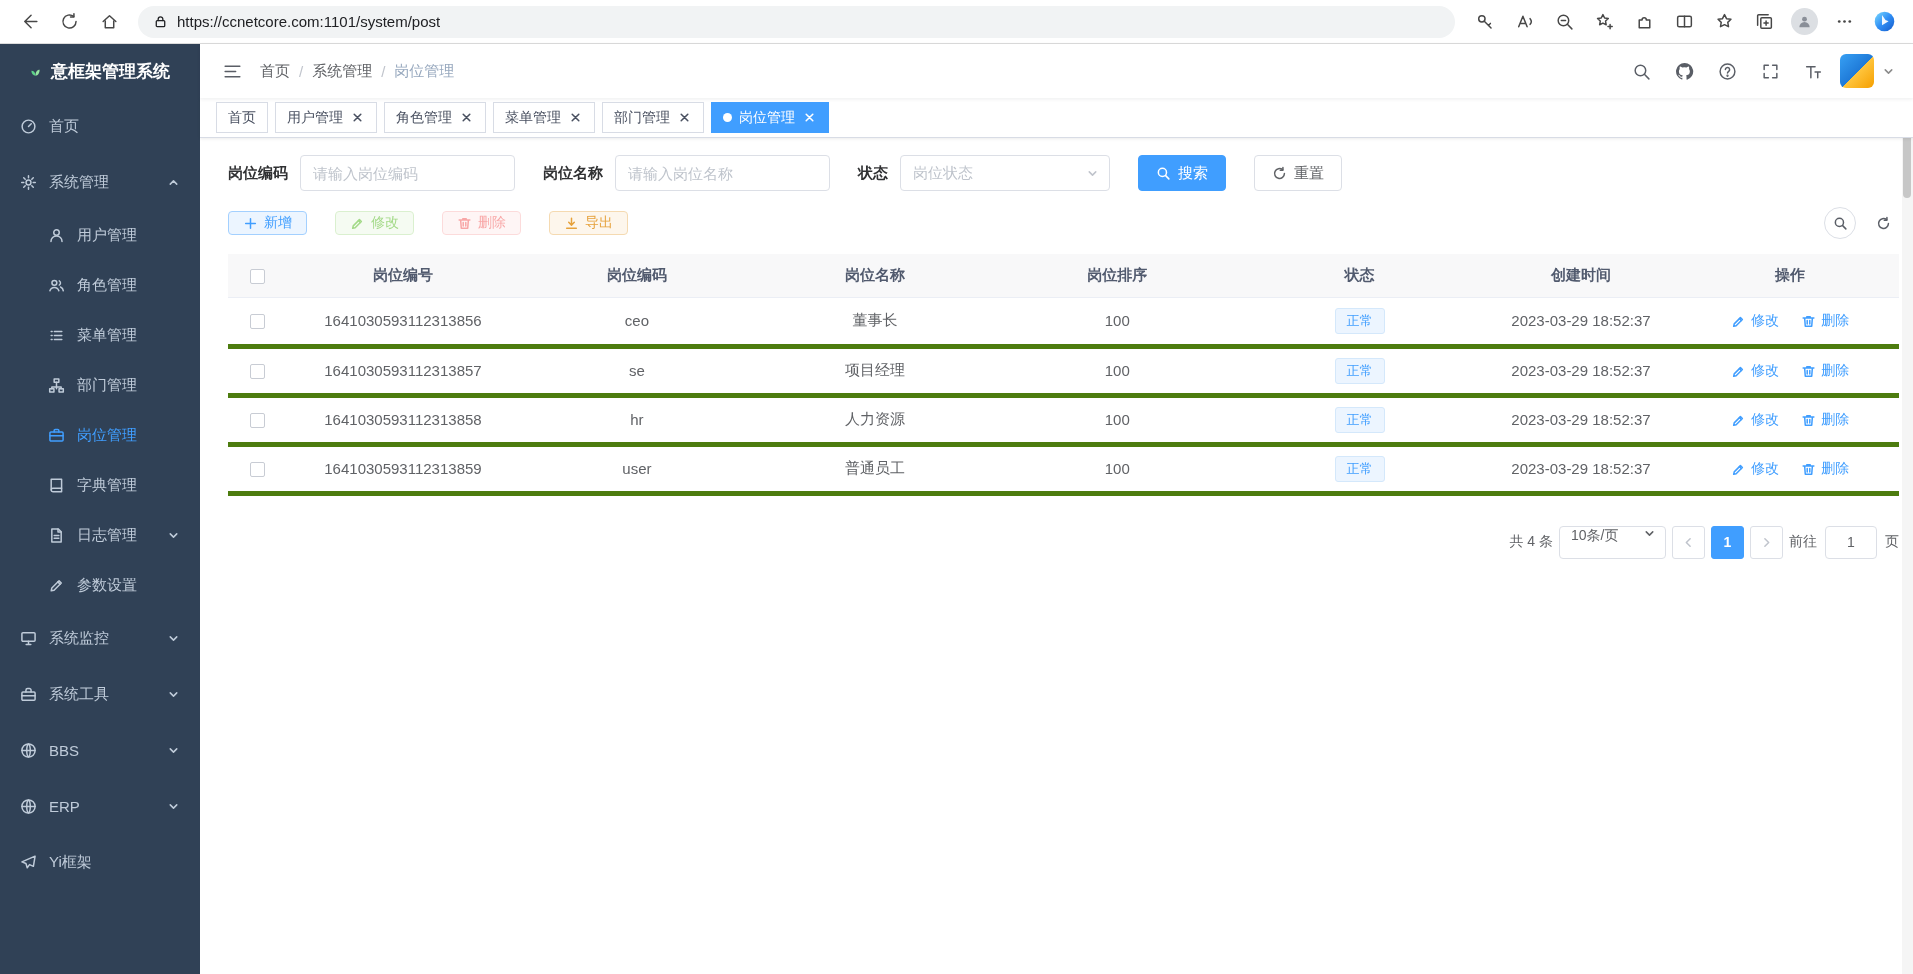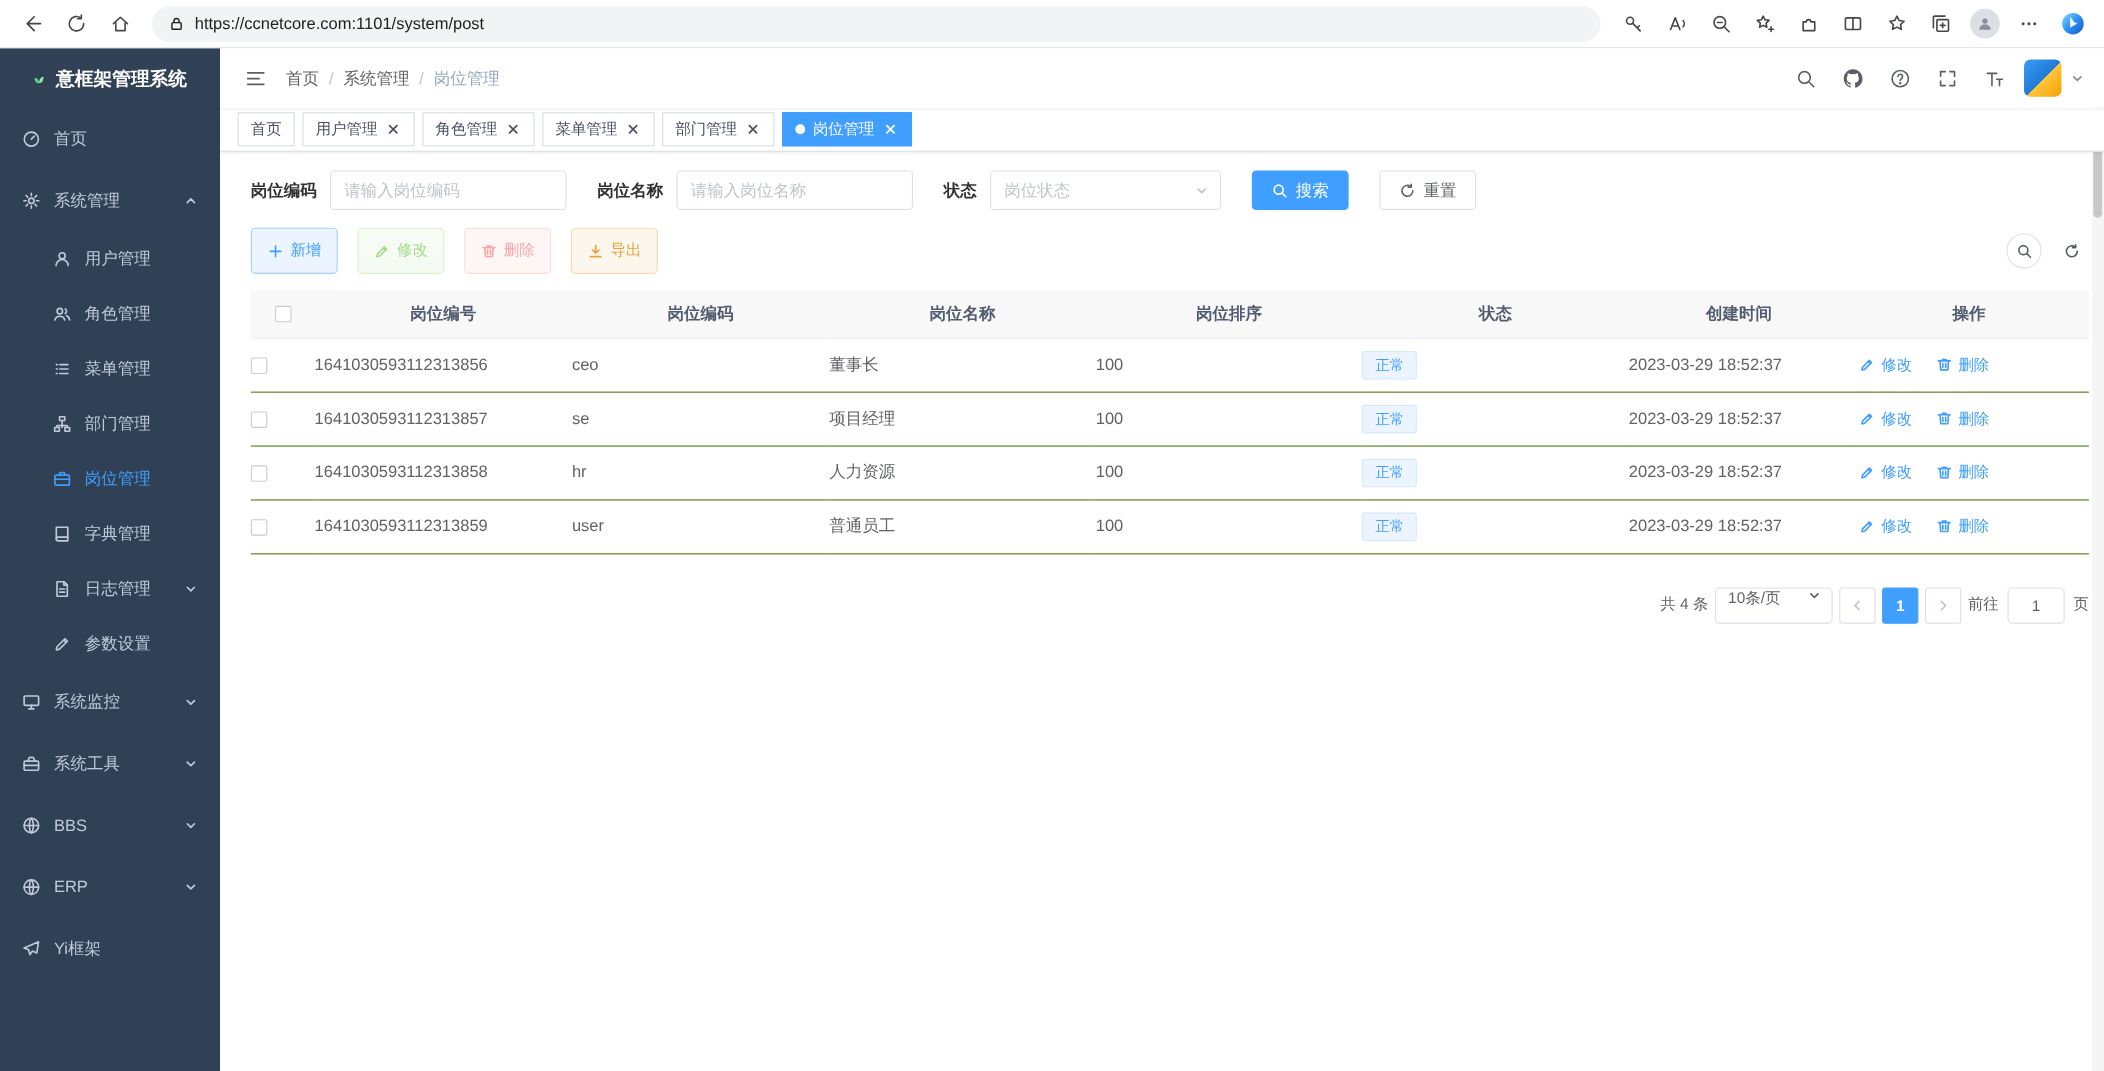--- a/index.html
+++ b/index.html
@@ -59,32 +59,32 @@
   .fi label{font-weight:700;color:#303133;font-size:15px;margin-right:12px;white-space:nowrap}
   .tin{width:215px;height:36px;border:1px solid #dcdfe6;border-radius:4px;padding:0 12px;font-size:15px;color:#606266;outline:none;background:#fff;font-family:inherit}
   .tin::placeholder{color:#bfc4cc}
   .sel{width:210px;height:36px;border:1px solid #dcdfe6;border-radius:4px;padding:0 10px 0 12px;display:flex;align-items:center;justify-content:space-between;color:#bfc4cc;font-size:15px;background:#fff;cursor:pointer}
   .sel .cv{color:#c0c4cc}
   .btn{height:36px;display:inline-flex;align-items:center;gap:7px;padding:0 17px;border-radius:4px;border:1px solid #dcdfe6;background:#fff;color:#606266;font-size:15px;cursor:pointer;font-family:inherit;white-space:nowrap}
   .btn.primary{background:#409eff;border-color:#409eff;color:#fff}
   .filter .btn + .btn{margin-left:28px}
 
   .toolbar{display:flex;align-items:center;margin-top:16px}
-  .tbtn{height:42px;display:inline-flex;align-items:center;gap:6px;padding:0 14px;border-radius:4px;font-size:14px;cursor:pointer;border:1px solid transparent;margin-right:18px;font-family:inherit;background:#fff}
+  .tbtn{height:24px;display:inline-flex;align-items:center;gap:6px;padding:0 14px;border-radius:4px;font-size:14px;cursor:pointer;border:1px solid transparent;margin-right:28px;font-family:inherit;background:#fff}
   .tbtn.blue{color:#409eff;background:#ecf5ff;border-color:#a3d0ff}
   .tbtn.green{color:#67c23a;background:#f0f9eb;border-color:#c2e7b0;opacity:.6;cursor:not-allowed}
   .tbtn.red{color:#f56c6c;background:#fef0f0;border-color:#fbc4c4;opacity:.6;cursor:not-allowed}
   .tbtn.orange{color:#e6a23c;background:#fdf6ec;border-color:#f5dab1}
   .tool-right{margin-left:auto;display:flex;align-items:center;gap:11px}
   .round-ic{width:32px;height:32px;border-radius:50%;display:flex;align-items:center;justify-content:center;color:#5a5e66;cursor:pointer}
   .round-ic.bordered{border:1px solid #dcdfe6}
 
   table.grid{width:100%;border-collapse:collapse;margin-top:15px;font-size:15px}
   .grid th{height:43px;background:#f8f8f9;color:#515a6e;font-weight:700;text-align:center;border-bottom:1px solid #ebeef5;font-size:15px}
-  .grid td{height:49px;text-align:left;border-bottom:1px solid #4d7c0f;color:#606266}
+  .grid td{height:49px;text-align:center;border-bottom:5px solid #4d7c0f;color:#606266}
   .cbx{display:inline-block;width:15px;height:15px;border:1px solid #c8ccd4;border-radius:2px;background:#fff;vertical-align:middle;cursor:pointer}
   .tag{display:inline-flex;align-items:center;height:26px;padding:0 11px;background:#ecf5ff;border:1px solid #d4e8fb;color:#409eff;font-size:13px;border-radius:3px}
   .op{display:inline-flex;align-items:center;gap:5px;color:#409eff;font-size:14px;cursor:pointer;margin:0 9px;vertical-align:middle}
 
   .pager{display:flex;align-items:center;justify-content:flex-end;margin-top:30px;color:#606266;font-size:14px;gap:6px}
   .psel{width:107px;height:33px;border:1px solid #dcdfe6;border-radius:4px;display:flex;align-items:flex-start;justify-content:space-between;padding:0 9px 0 11px;cursor:pointer;color:#606266;background:#fff}
   .pbtn{min-width:33px;height:33px;display:flex;align-items:center;justify-content:center;background:#fff;border:1px solid #dcdfe6;border-radius:3px;color:#c0c4cc;cursor:pointer}
   .pbtn.cur{background:#409eff;border-color:#409eff;color:#fff;font-weight:700;font-size:14px}
   .goto{display:flex;align-items:center;gap:8px}
   .gin{width:52px;height:33px;border:1px solid #dcdfe6;border-radius:4px;text-align:center;font-size:14px;color:#606266;outline:none;font-family:inherit}

